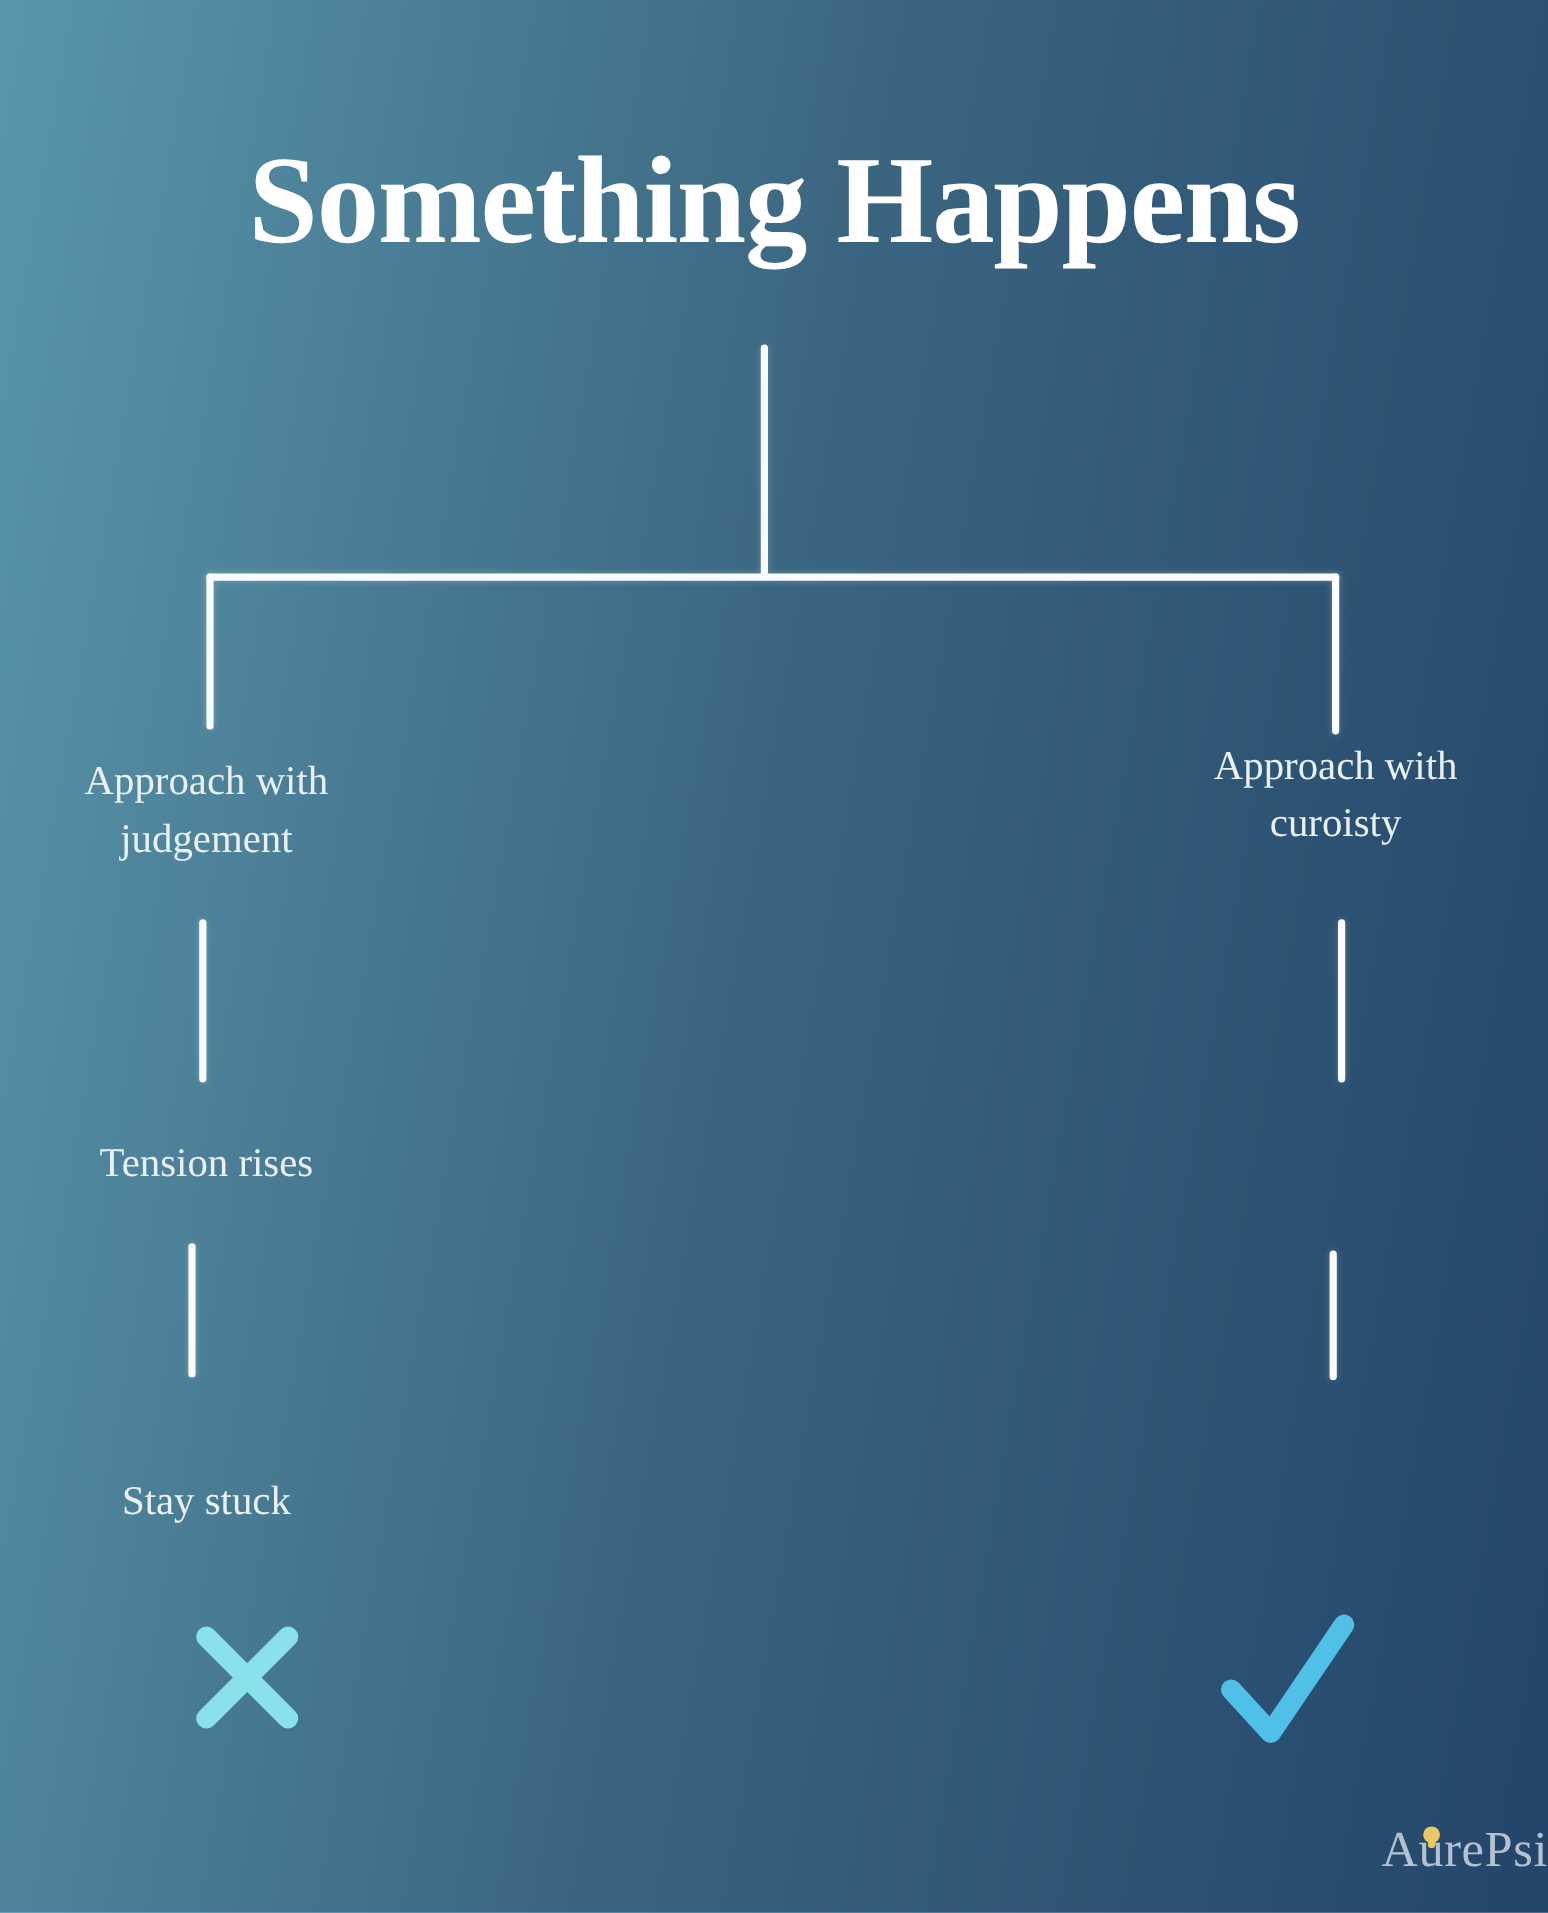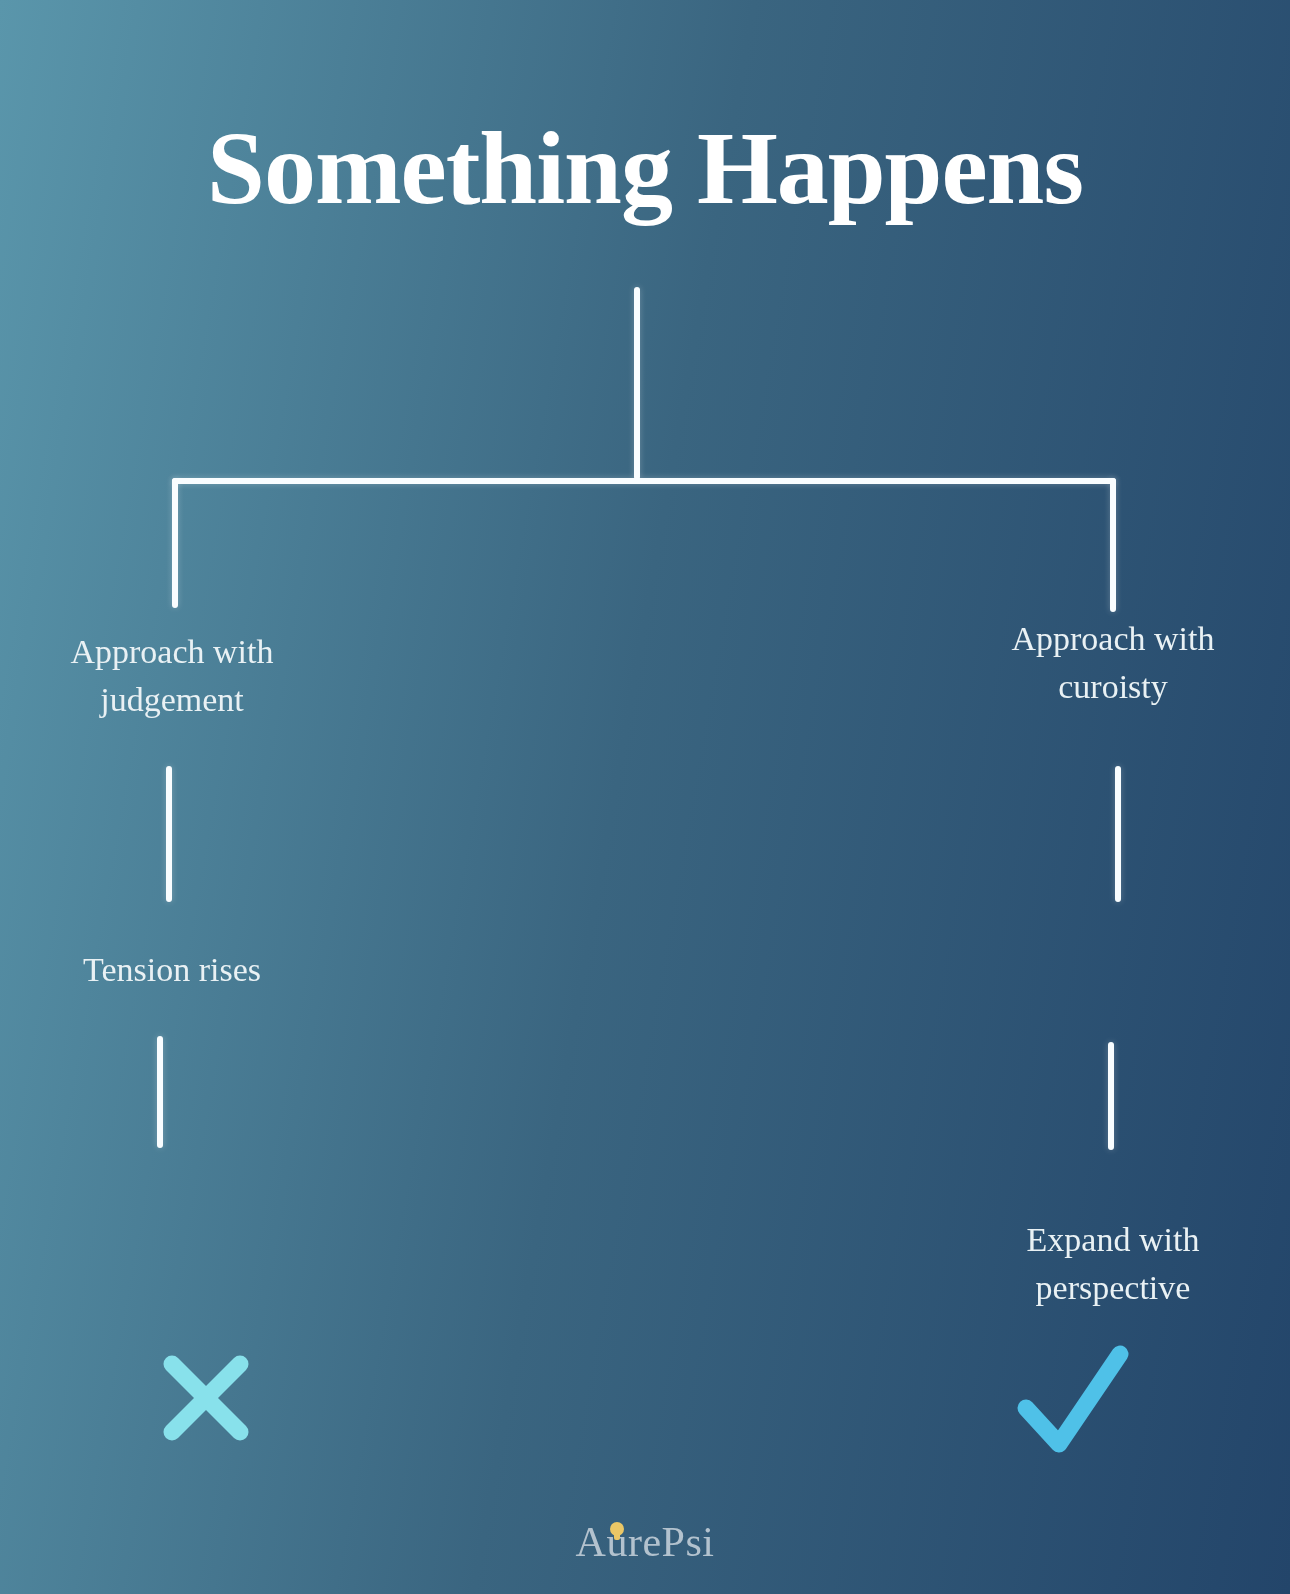--- a/index.html
+++ b/index.html
@@ -42,21 +42,21 @@
   .step2-l{top:946px;}
   .step3-l{top:1228px;}
   .step1-r{top:615px;}
   .step2-r{top:936px;}
   .step3-r{top:1216px;}
   .outcome{position:absolute;}
   .x-pos    {left:150px; top:1342px;}
   .check-pos{left:1006px;top:1336px;}
   .brand{
     position:absolute;left:0;top:1518px;width:100%;
-    text-align:center;
+    text-align:right;
     font-size:42px;font-weight:500;letter-spacing:0.5px;
     color:#B3C2CE;
   }
   .brand .u-wrap{position:relative;display:inline-block;}
   .brand .bulb{
     position:absolute;left:50%;top:4px;
     width:14px;height:14px;margin-left:-7px;
     background:#EBC766;border-radius:50%;
   }
   .brand .bulb:after{
@@ -76,23 +76,23 @@
   <div class="line hbar"></div>
   <div class="line stub-left"></div>
   <div class="line stub-right"></div>
   <div class="line lseg-a"></div>
   <div class="line lseg-b"></div>
   <div class="line rseg-a"></div>
   <div class="line rseg-b"></div>
 
   <div class="step l-col step1-l">Approach with judgement</div>
   <div class="step l-col step2-l">Tension rises</div>
+  <div class="step l-col step3-l">Stay stuck</div>
 
   <div class="step r-col step1-r">Approach with curoisty</div>
-  <div class="step r-col step3-r">Expand with perspective</div>
 
   <div class="outcome x-pos">
     <svg width="112" height="112" viewBox="0 0 112 112">
       <line x1="22" y1="22" x2="90" y2="90" stroke="#88E1EB" stroke-width="17" stroke-linecap="round"></line>
       <line x1="90" y1="22" x2="22" y2="90" stroke="#88E1EB" stroke-width="17" stroke-linecap="round"></line>
     </svg>
   </div>
 
   <div class="outcome check-pos">
     <svg width="134" height="126" viewBox="0 0 134 126">

